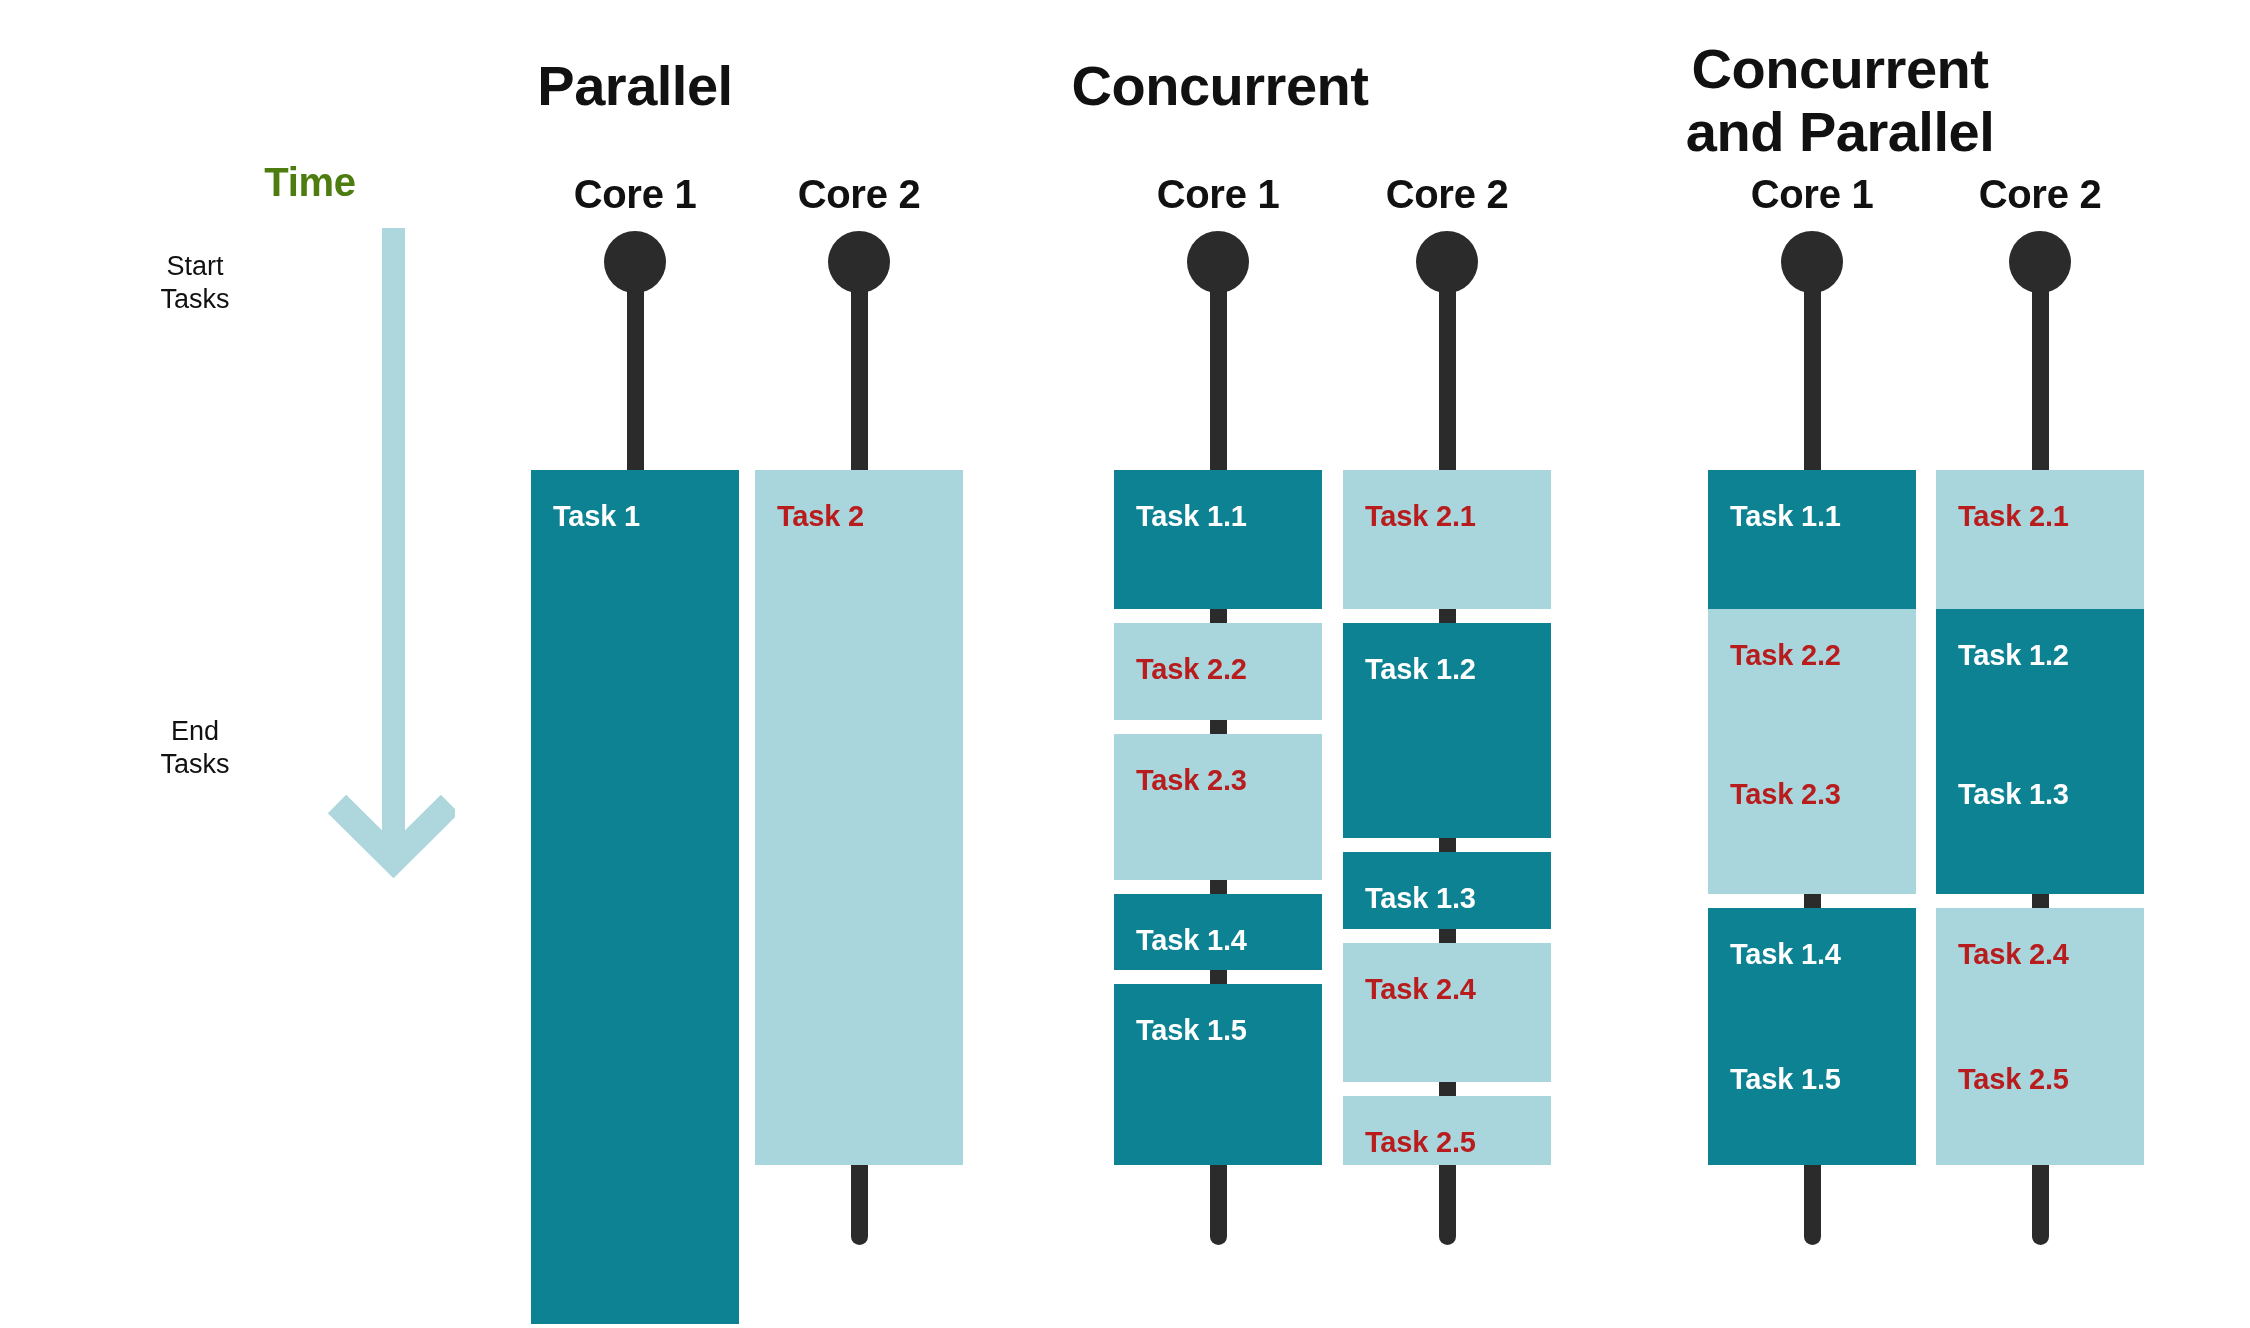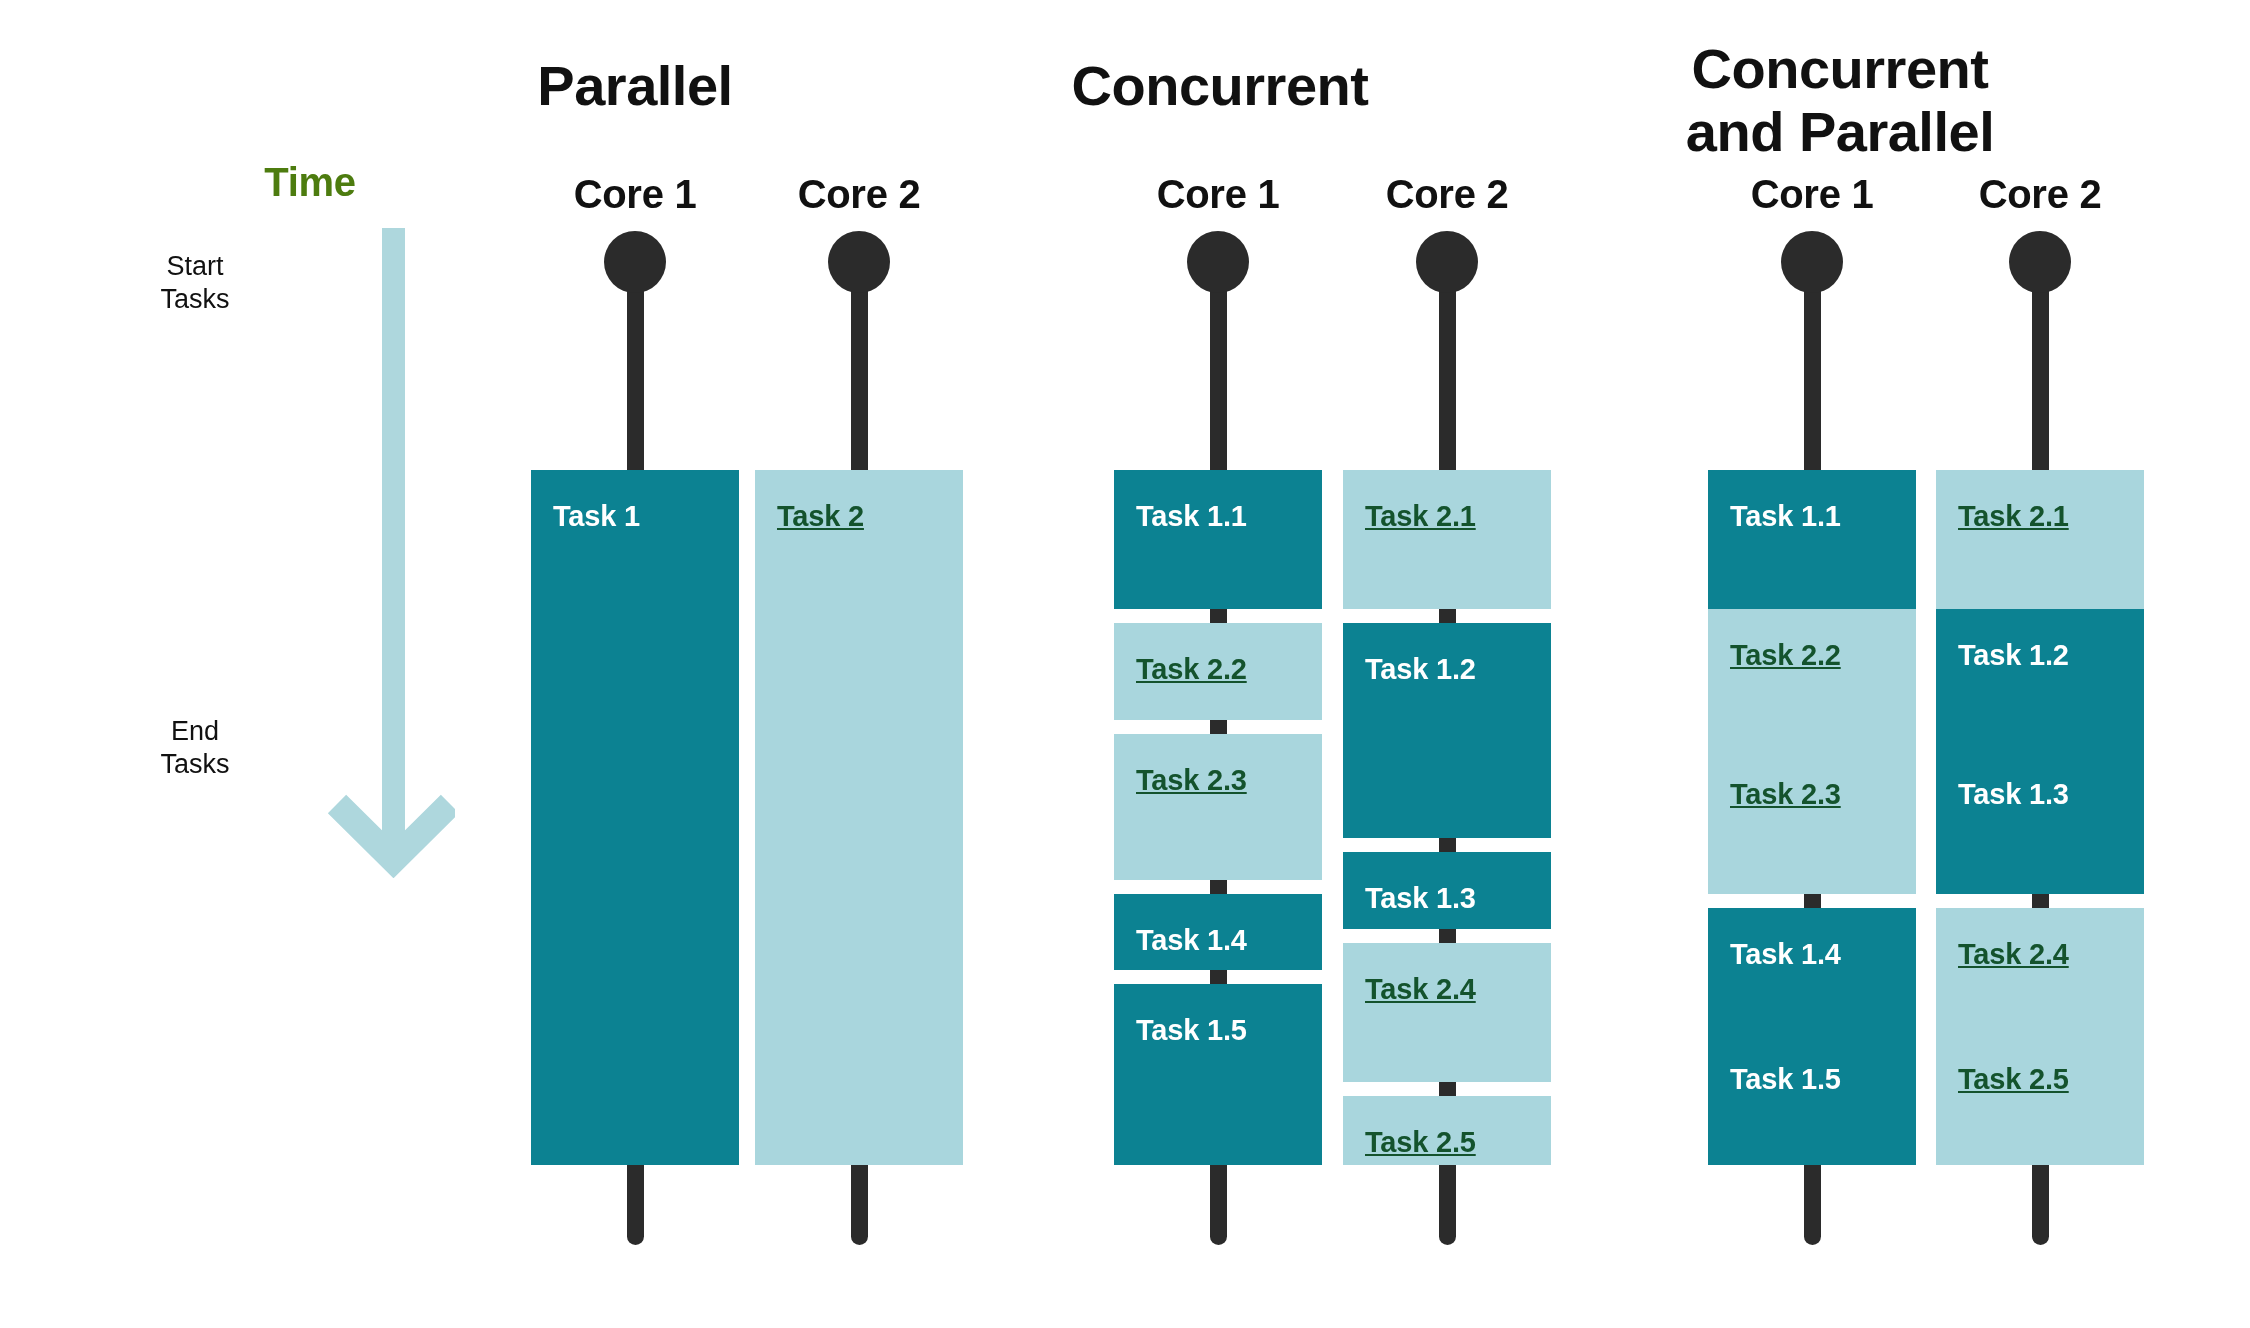--- a/index.html
+++ b/index.html
@@ -90,21 +90,21 @@
     position: absolute;
     left: 22px;
     font-size: 29px;
     font-weight: bold;
     letter-spacing: -0.2px;
     white-space: nowrap;
   }
   .tone-dark { background: #0c8292; }
   .tone-dark .task-label { color: #ffffff; }
   .tone-light { background: #a9d6dd; }
-  .tone-light .task-label { color: #14532d; text-decoration: underline; }
+  .tone-light .task-label { color: #b91c1c; }
 </style>
 </head>
 <body>
 
 <div id="canvas">
 
   <div class="time-label" style="left:230px; top:160px; width:160px;">Time</div>
 
   <div class="edge-label" style="left:130px; top:250px; width:130px;">Start
 Tasks</div>
@@ -128,21 +128,21 @@
   <div class="core-label" style="left:755px; top:172px; width:208px;">Core 2</div>
 
   <div class="core-label" style="left:1114px; top:172px; width:208px;">Core 1</div>
   <div class="core-label" style="left:1343px; top:172px; width:208px;">Core 2</div>
 
   <div class="core-label" style="left:1708px; top:172px; width:208px;">Core 1</div>
   <div class="core-label" style="left:1936px; top:172px; width:208px;">Core 2</div>
 
   <div id="tracks">
       <div class="core-rod tail" style="left: 626.5px; top: 262px; height: 983px;"></div>
-      <div class="task-block tone-dark" style="left: 531px; top: 470px; width: 208px; height: 695px;">
+      <div class="task-block tone-dark" style="left: 531px; top: 470px; width: 208px; height: 854px;">
         <span class="task-label" style="top: 30px;">Task 1</span>
       </div>
       <div class="core-node" style="left: 604px; top: 231px;"></div>
       <div class="core-rod tail" style="left: 850.5px; top: 262px; height: 983px;"></div>
       <div class="task-block tone-light" style="left: 755px; top: 470px; width: 208px; height: 695px;">
         <span class="task-label" style="top: 30px;">Task 2</span>
       </div>
       <div class="core-node" style="left: 828px; top: 231px;"></div>
       <div class="core-rod tail" style="left: 1209.5px; top: 262px; height: 983px;"></div>
       <div class="task-block tone-dark" style="left: 1114px; top: 470px; width: 208px; height: 139px;">

